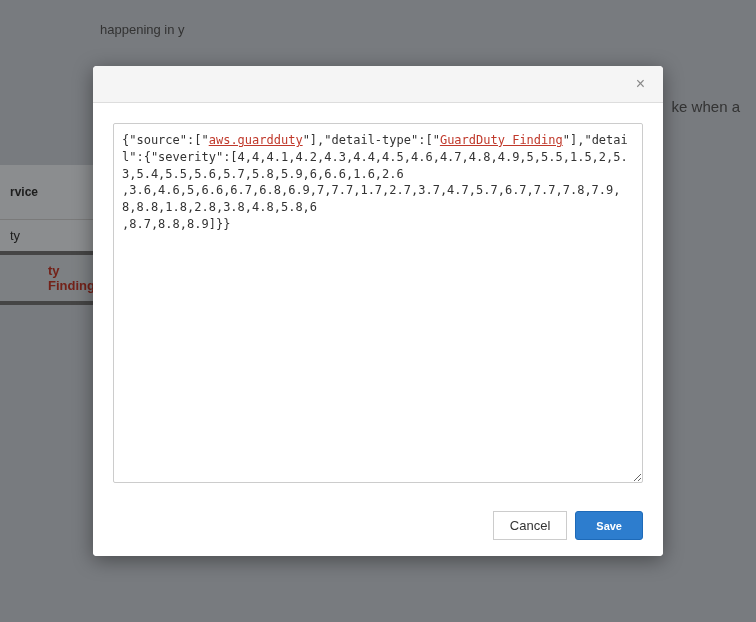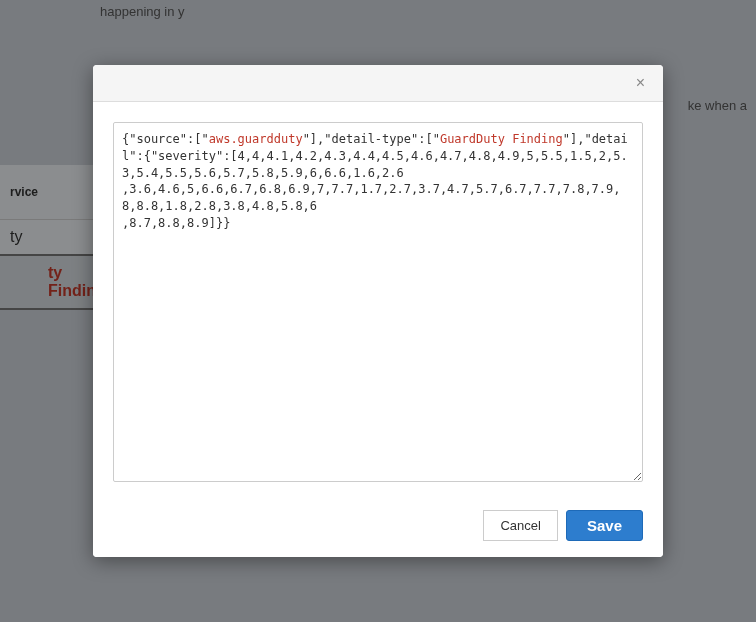--- a/index.html
+++ b/index.html
@@ -24,40 +24,40 @@
       left: 0;
       width: 100%;
       height: 100%;
       background-color: #c8cdd4;
       z-index: 0;
     }
 
     
     .bg-text-top {
       position: absolute;
-      top: 4px;
+      top: 22px;
       left: 100px;
       color: #555;
       font-size: 13px;
     }
 
     .bg-text-mid {
       position: absolute;
       top: 98px;
       left: 100px;
       color: #555;
       font-size: 13px;
     }
 
     .bg-text-right {
       position: absolute;
       top: 98px;
-      right: 9px;
+      right: 16px;
       color: #555;
-      font-size: 13px;
+      font-size: 15px;
     }
 
     
     .bg-sidebar {
       position: absolute;
       top: 165px;
       left: 0;
       width: 100px;
       background: #e8ecef;
     }
@@ -65,23 +65,23 @@
     .bg-sidebar-label {
       padding: 20px 10px;
       font-size: 12px;
       font-weight: bold;
       color: #333;
       border-bottom: 1px solid #ccc;
     }
 
     .bg-sidebar-item {
       padding: 8px 10px;
-      font-size: 16px;
-      color: #333;
-      border-bottom: 2px solid #737373;
+      font-size: 13px;
+      color: #333;
+      border-bottom: 4px solid #737373;
     }
 
     .bg-sidebar-item.active {
       background: #d0d5da;
       color: #c0392b;
       font-weight: bold;
       padding-left: 48px;
     }
 
     
@@ -147,20 +147,21 @@
       line-height: 1.4;
       background: #fff;
       resize: both;
       cursor: text;
       word-break: break-all;
       white-space: pre-wrap;
     }
 
     .link-text {
       color: #c0392b;
+      text-decoration: underline;
     }
 
     .modal-footer {
       padding: 12px 20px 16px 20px;
       display: flex;
       justify-content: flex-end;
       gap: 8px;
       background: #fff;
     }
 
@@ -172,21 +173,21 @@
       font-size: 13px;
       color: #333;
       cursor: pointer;
     }
 
     .btn-save {
       padding: 6px 20px;
       background: #2d7dce;
       border: 1px solid #1e6ab8;
       border-radius: 3px;
-      font-size: 15px;
+      font-size: 11px;
       color: #fff;
       cursor: pointer;
       font-weight: bold;
     }
   </style>
 </head>
 <body>
 
 <div class="bg-page">
   <div class="bg-text-top">happening in y</div>

